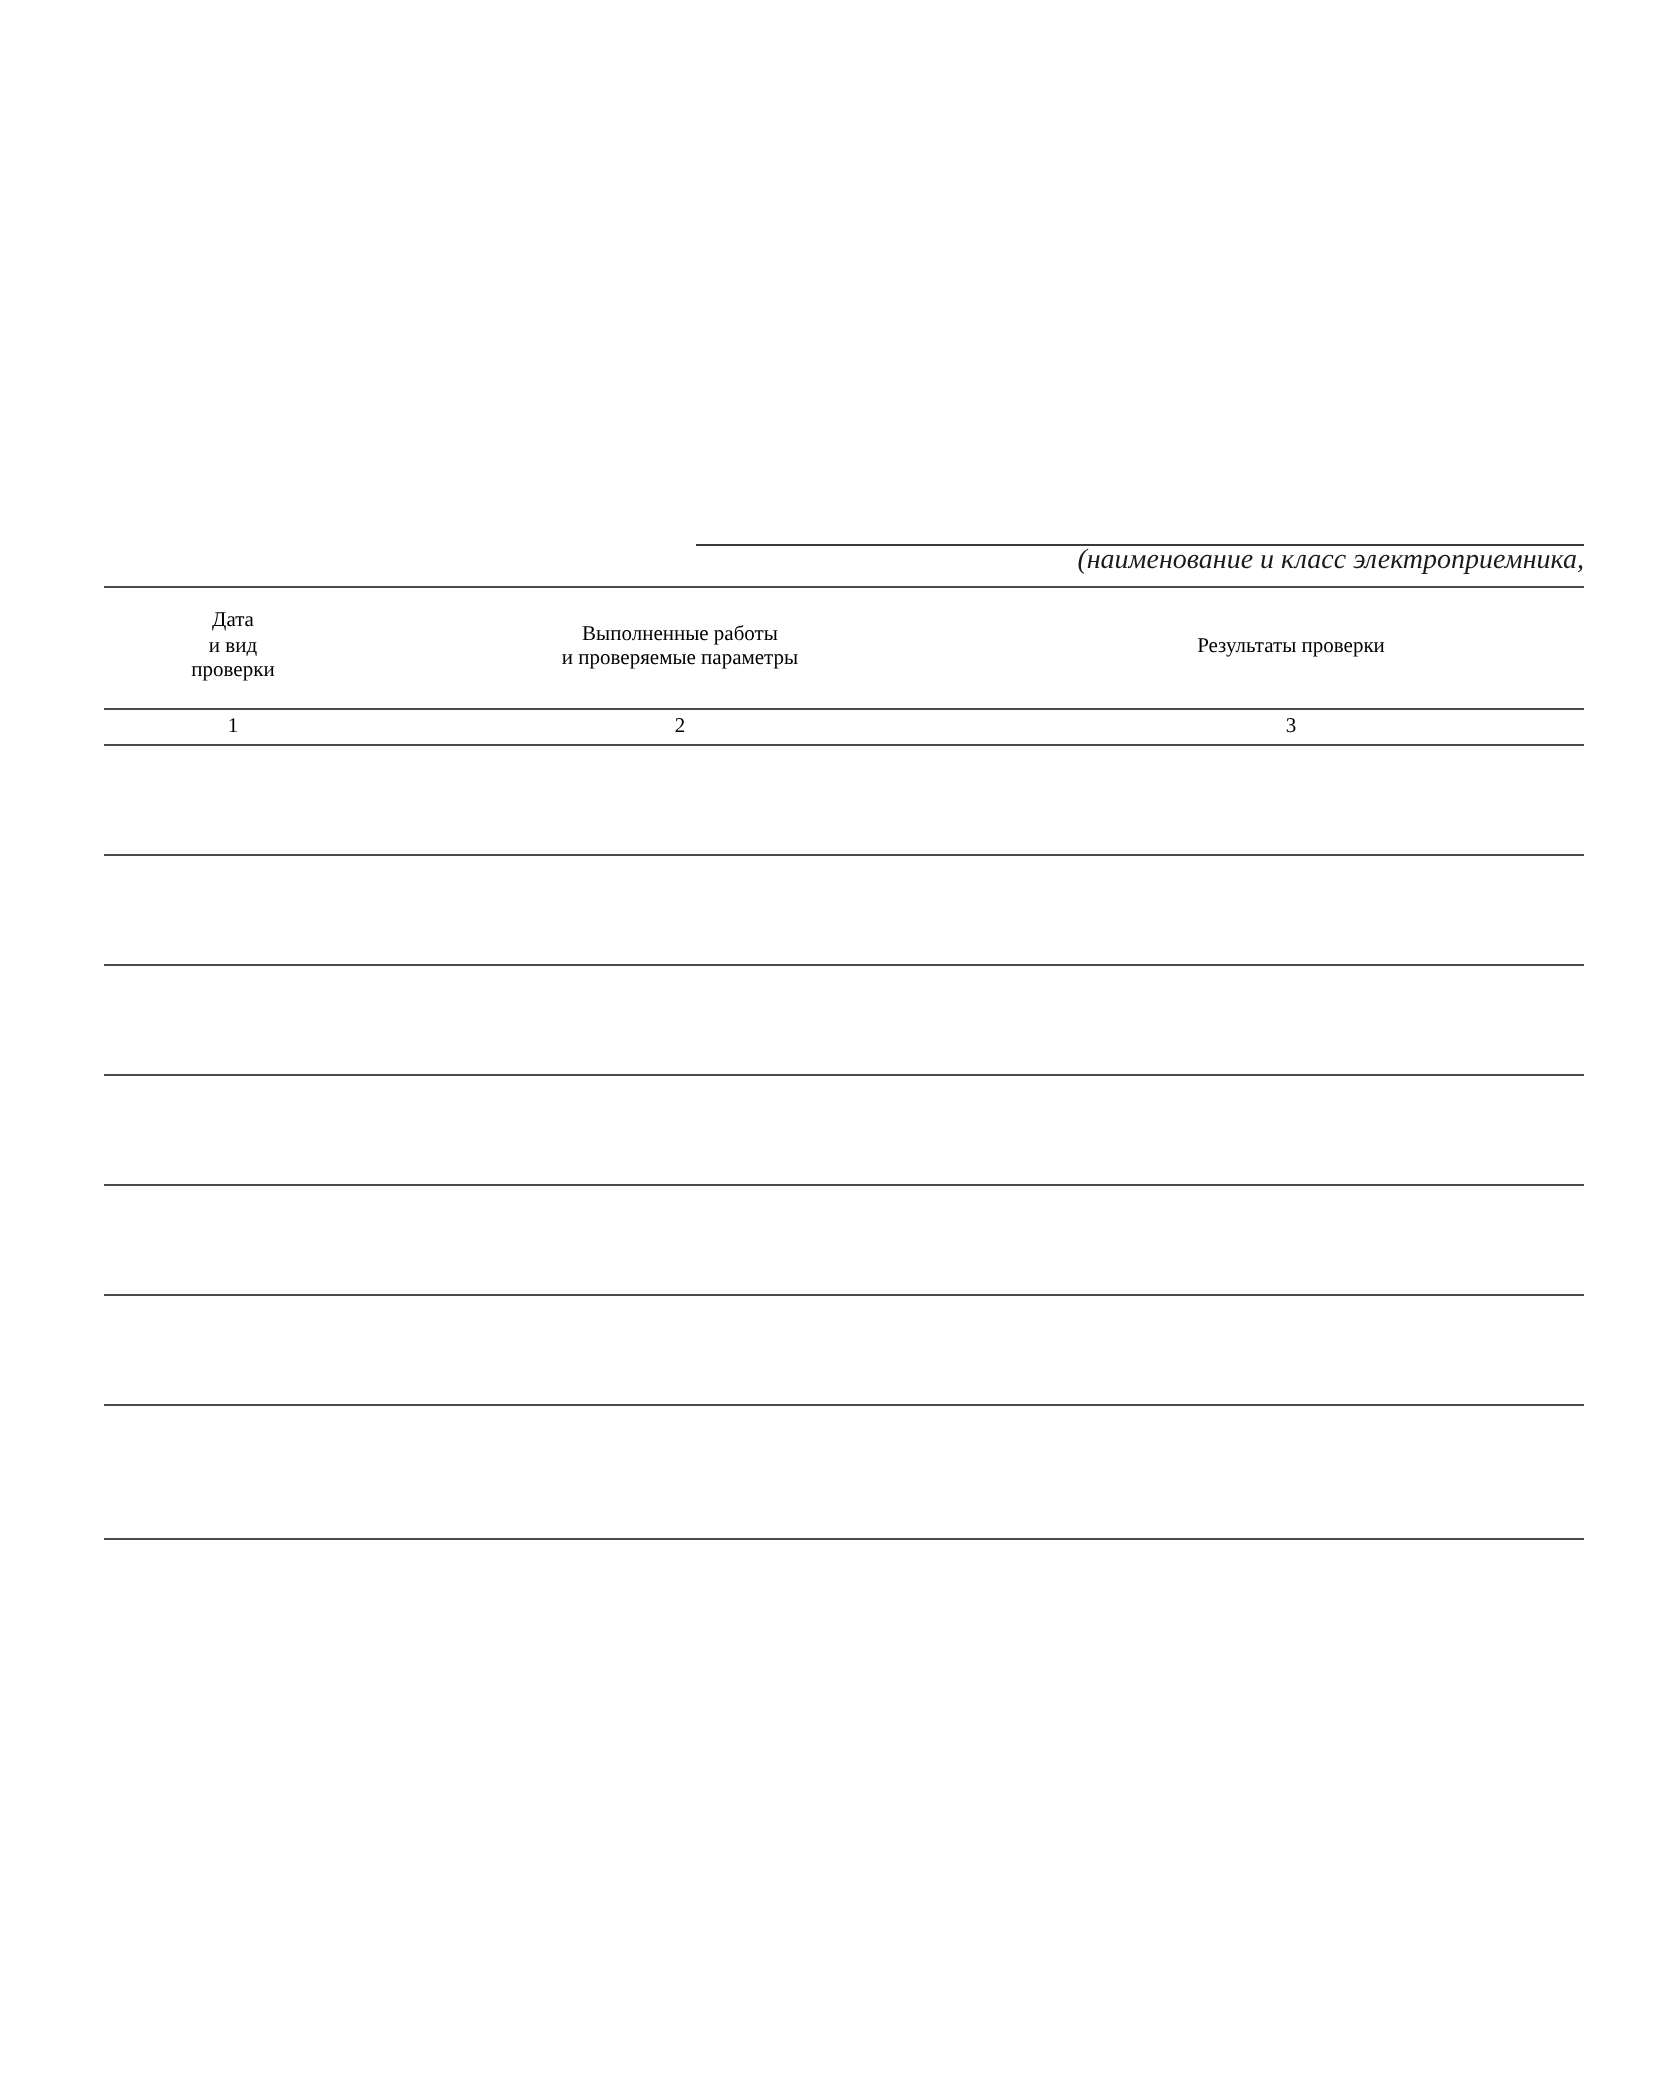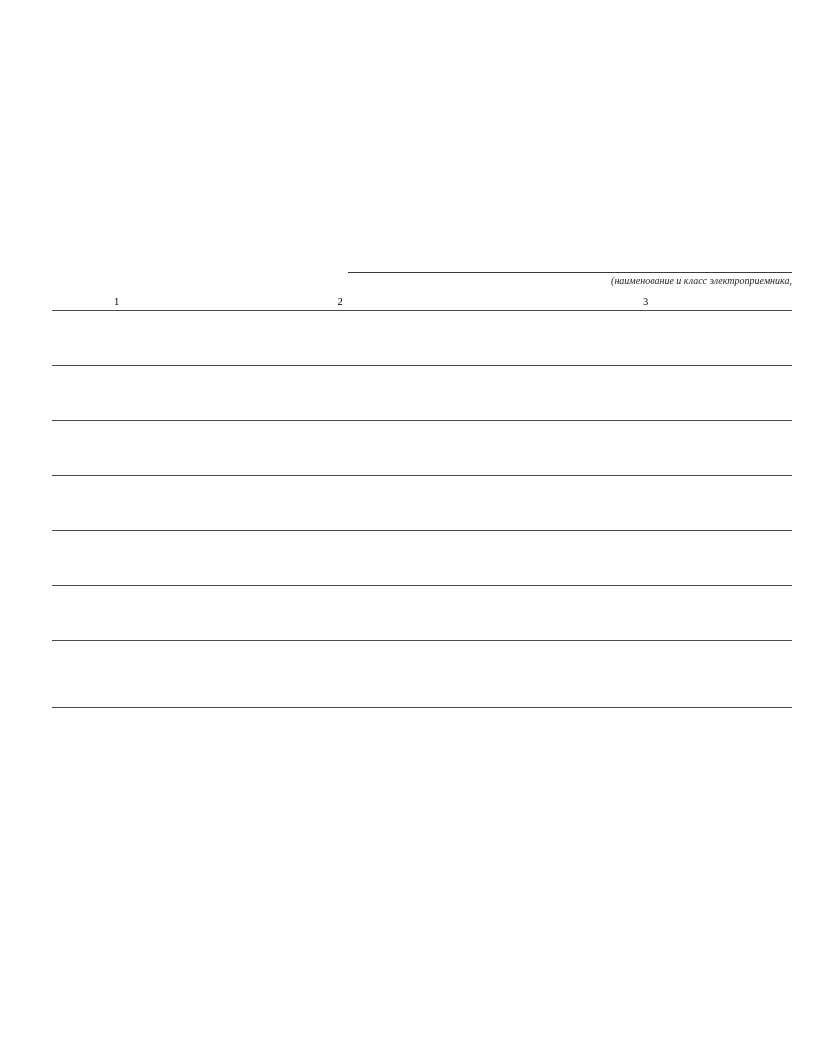--- a/index.html
+++ b/index.html
@@ -30,21 +30,21 @@
   }
   .caption-rule {
     width: 100%;
     height: 0;
     border-top: 1px solid #3a3a3a;
   }
   .caption-text {
     margin-top: 2px;
     text-align: right;
     font-style: italic;
-    font-size: 10px;
+    font-size: 14px;
     line-height: 11px;
     color: #1b1b1b;
     white-space: nowrap;
   }
 
   
   .tbl {
     position: absolute;
     left: 52px;
     top: 293px;
@@ -103,20 +103,34 @@
     <div class="caption-text">(наименование и класс электроприемника,</div>
   </div>
 
   <table class="tbl">
     <colgroup>
       <col class="col1">
       <col class="col2">
       <col class="col3">
     </colgroup>
     <thead>
+      <tr class="hdr-row">
+        <td>
+          <span class="hdr-line2">Дата</span>
+          <span class="hdr-line2">и вид</span>
+          <span class="hdr-line2">проверки</span>
+        </td>
+        <td class="vline-l">
+          <span class="hdr-line2">Выполненные работы</span>
+          <span class="hdr-line2">и проверяемые параметры</span>
+        </td>
+        <td class="vline-l">
+          <span class="hdr-line2">Результаты проверки</span>
+        </td>
+      </tr>
       <tr class="num-row">
         <td>1</td>
         <td class="vline-l">2</td>
         <td class="vline-l">3</td>
       </tr>
     </thead>
     <tbody>
       <tr class="body-row">
         <td></td>
         <td class="vline-l"></td>

